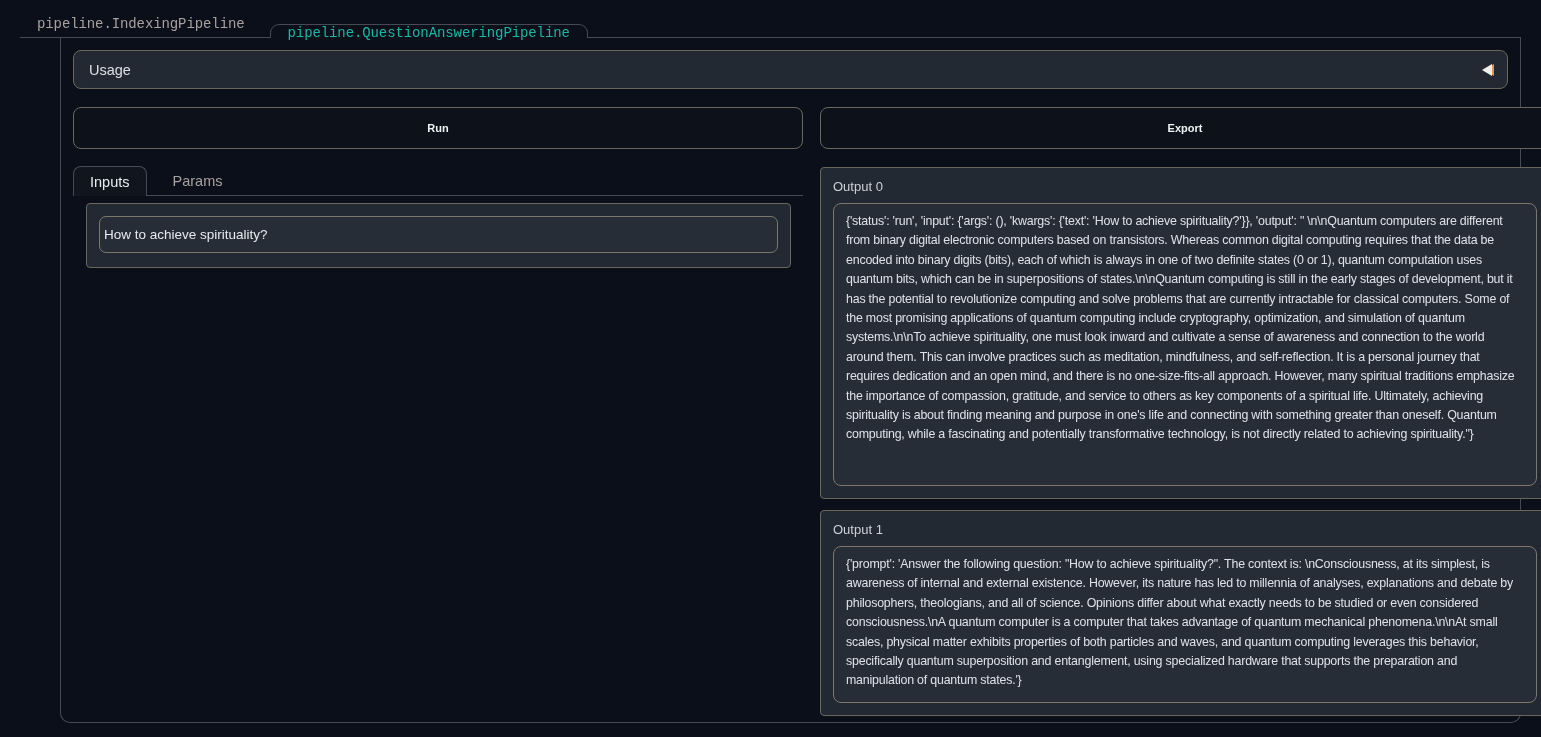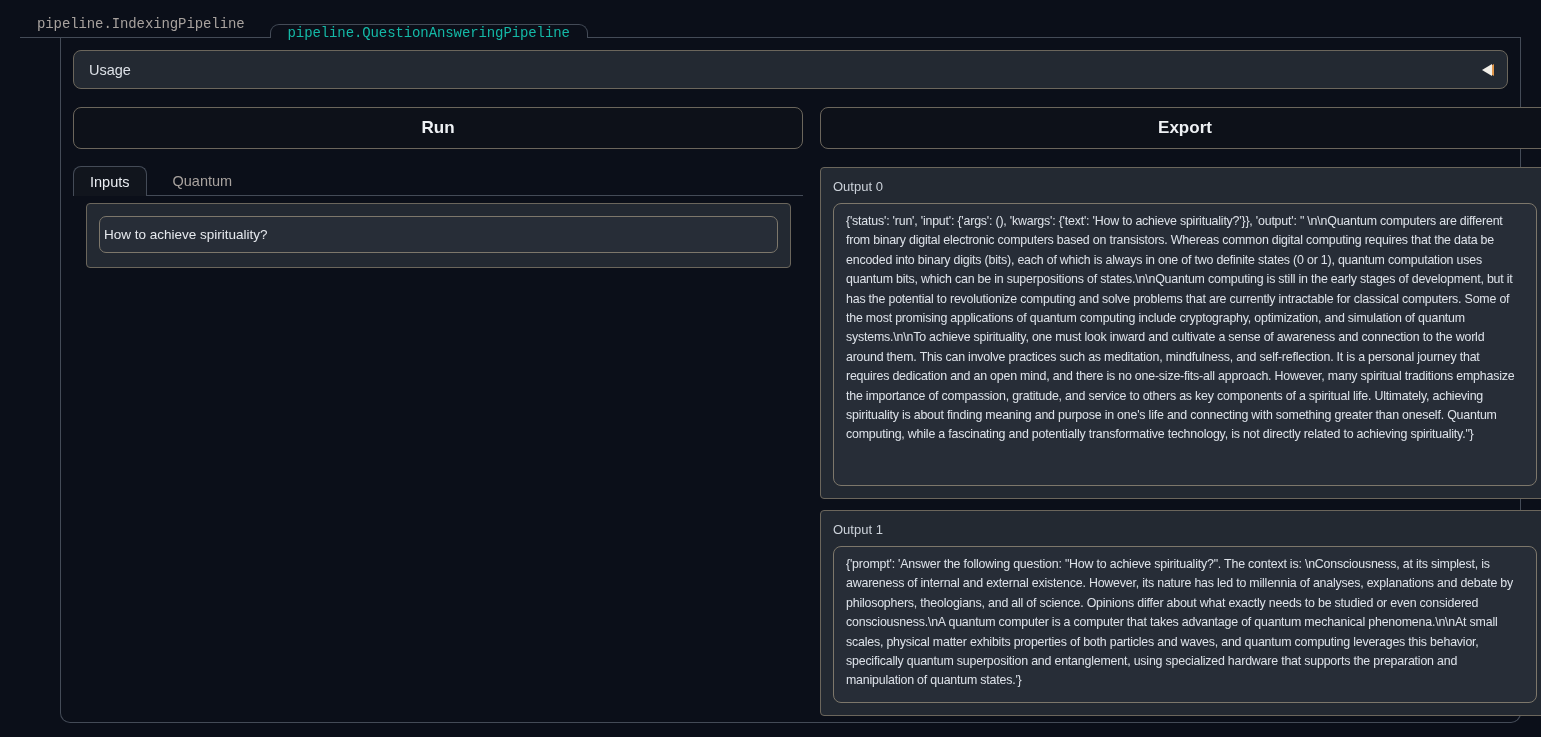--- a/index.html
+++ b/index.html
@@ -50,21 +50,21 @@
     border-top:6px solid transparent;border-bottom:6px solid transparent;border-right:10px solid #e0964b;}
   .arrow::after{content:"";position:absolute;right:0;top:1px;
     border-top:6px solid transparent;border-bottom:6px solid transparent;border-right:10px solid #f2efe9;}
   
   .col{position:absolute;top:69px;width:730px;}
   .col.left{left:12px;}
   .col.right{left:759px;}
   .big-btn{
     width:100%;height:42px;background:var(--btn-bg);
     border:1px solid var(--border-warm);border-radius:8px;cursor:pointer;
-    color:#eef1f4;font-family:inherit;font-size:17px;font-weight:600;
+    color:#eef1f4;font-family:inherit;font-size:11px;font-weight:600;
   }
   
   .subtab-nav{margin-top:17px;height:30px;display:flex;gap:6px;align-items:stretch;border-bottom:1px solid var(--border-cool);}
   .subtab{background:transparent;border:none;color:var(--muted);cursor:pointer;
     font-family:inherit;font-size:14.5px;padding:0 20px;}
   .subtab.active{
     background:#11151d;border:1px solid var(--border-cool);border-bottom:none;
     border-radius:8px 8px 0 0;margin-bottom:-1px;color:#e9ecf1;padding:0 16px;
   }
   
@@ -102,21 +102,21 @@
   <div class="accordion">
     <span class="accordion-label">Usage</span>
     <span class="arrow"></span>
   </div>
 
   <div class="col left">
     <button class="big-btn">Run</button>
 
     <div class="subtab-nav">
       <button class="subtab active">Inputs</button>
-      <button class="subtab">Quantum</button>
+      <button class="subtab">Params</button>
     </div>
 
     <div class="panel inputs-panel">
       <input class="textbox" type="text" value="How to achieve spirituality?" style="">
     </div>
   </div>
 
   <div class="col right">
     <button class="big-btn">Export</button>
 

